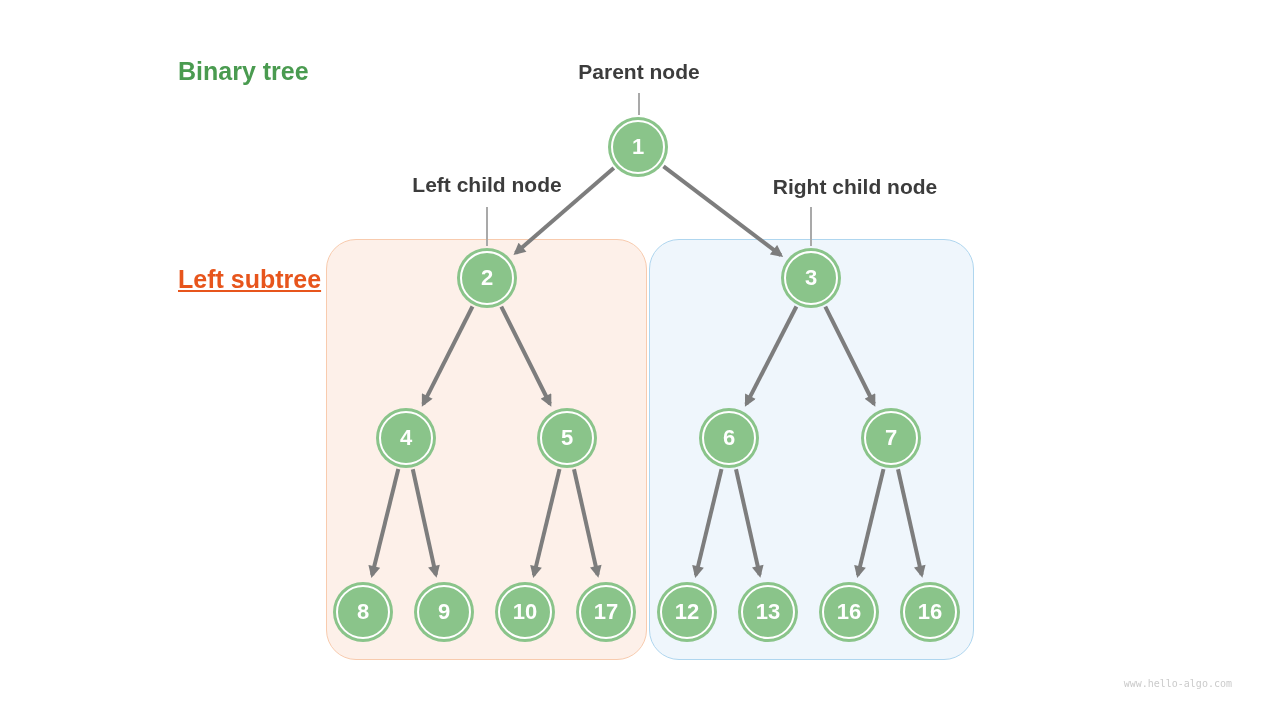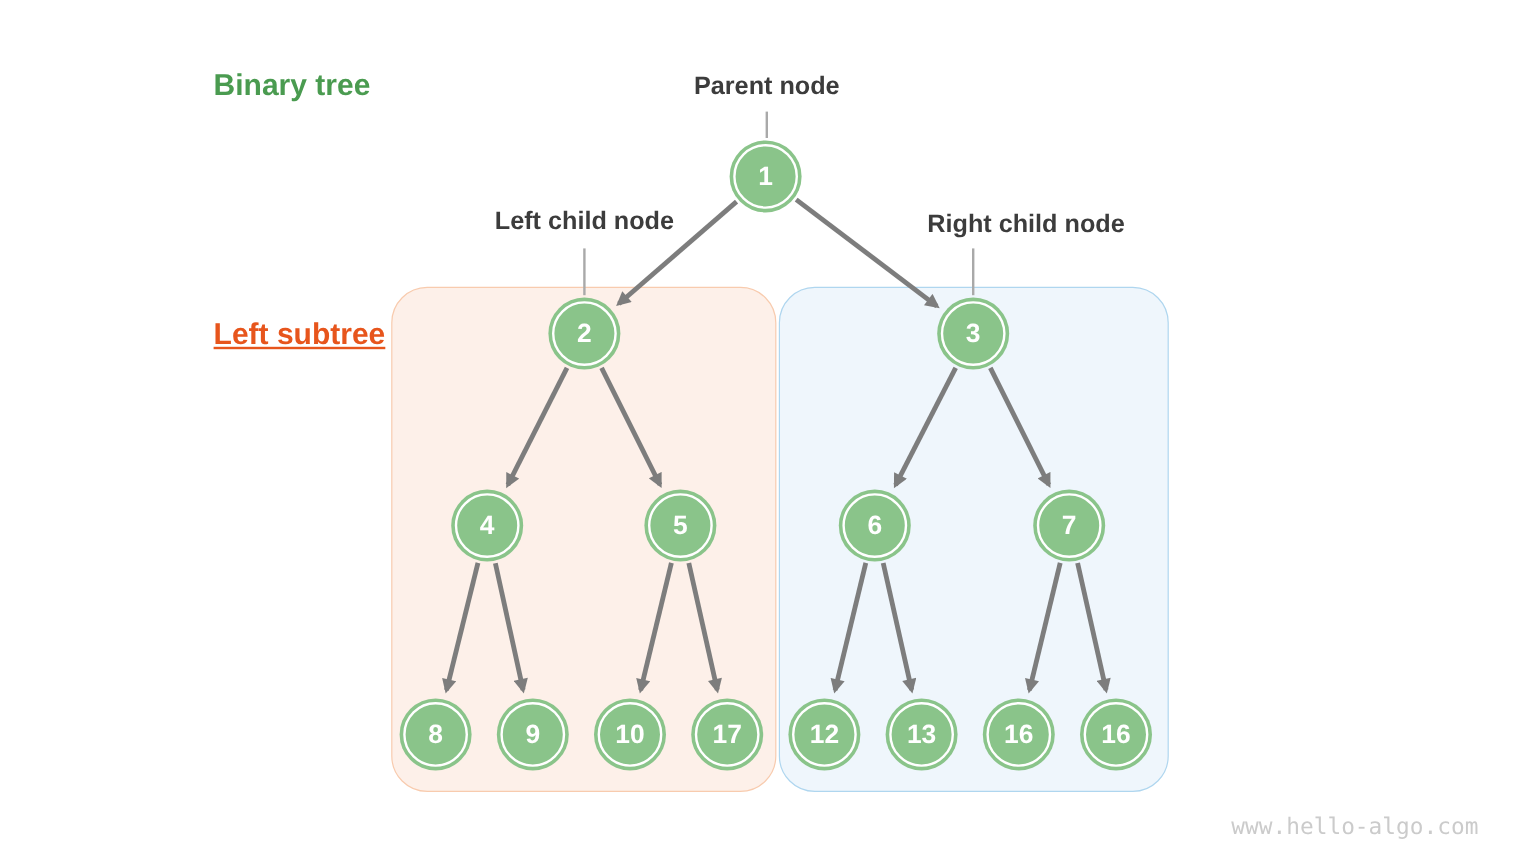--- a/index.html
+++ b/index.html
@@ -90,21 +90,21 @@
   #title-label{left:178px;top:57px;color:var(--title-green);}
   #left-subtree-label{left:178px;top:265px;color:var(--subtree-orange);text-decoration:underline;}
   #right-subtree-label{left:983px;top:265px;color:var(--subtree-blue);}
   #parent-node-label{left:639px;top:60px;}
   #left-child-label{left:487px;top:173px;}
   #right-child-label{left:855px;top:175px;}
   #watermark{
     position:absolute;
     right:48px;top:678px;
     font-family:"DejaVu Sans Mono","Liberation Mono",monospace;
-    font-size:19px;
+    font-size:10px;
     color:var(--watermark);
     z-index:4;
   }
 </style>
 </head>
 <body>
 
 <div id="stage">
 
   <div class="region" id="left-region"></div>

